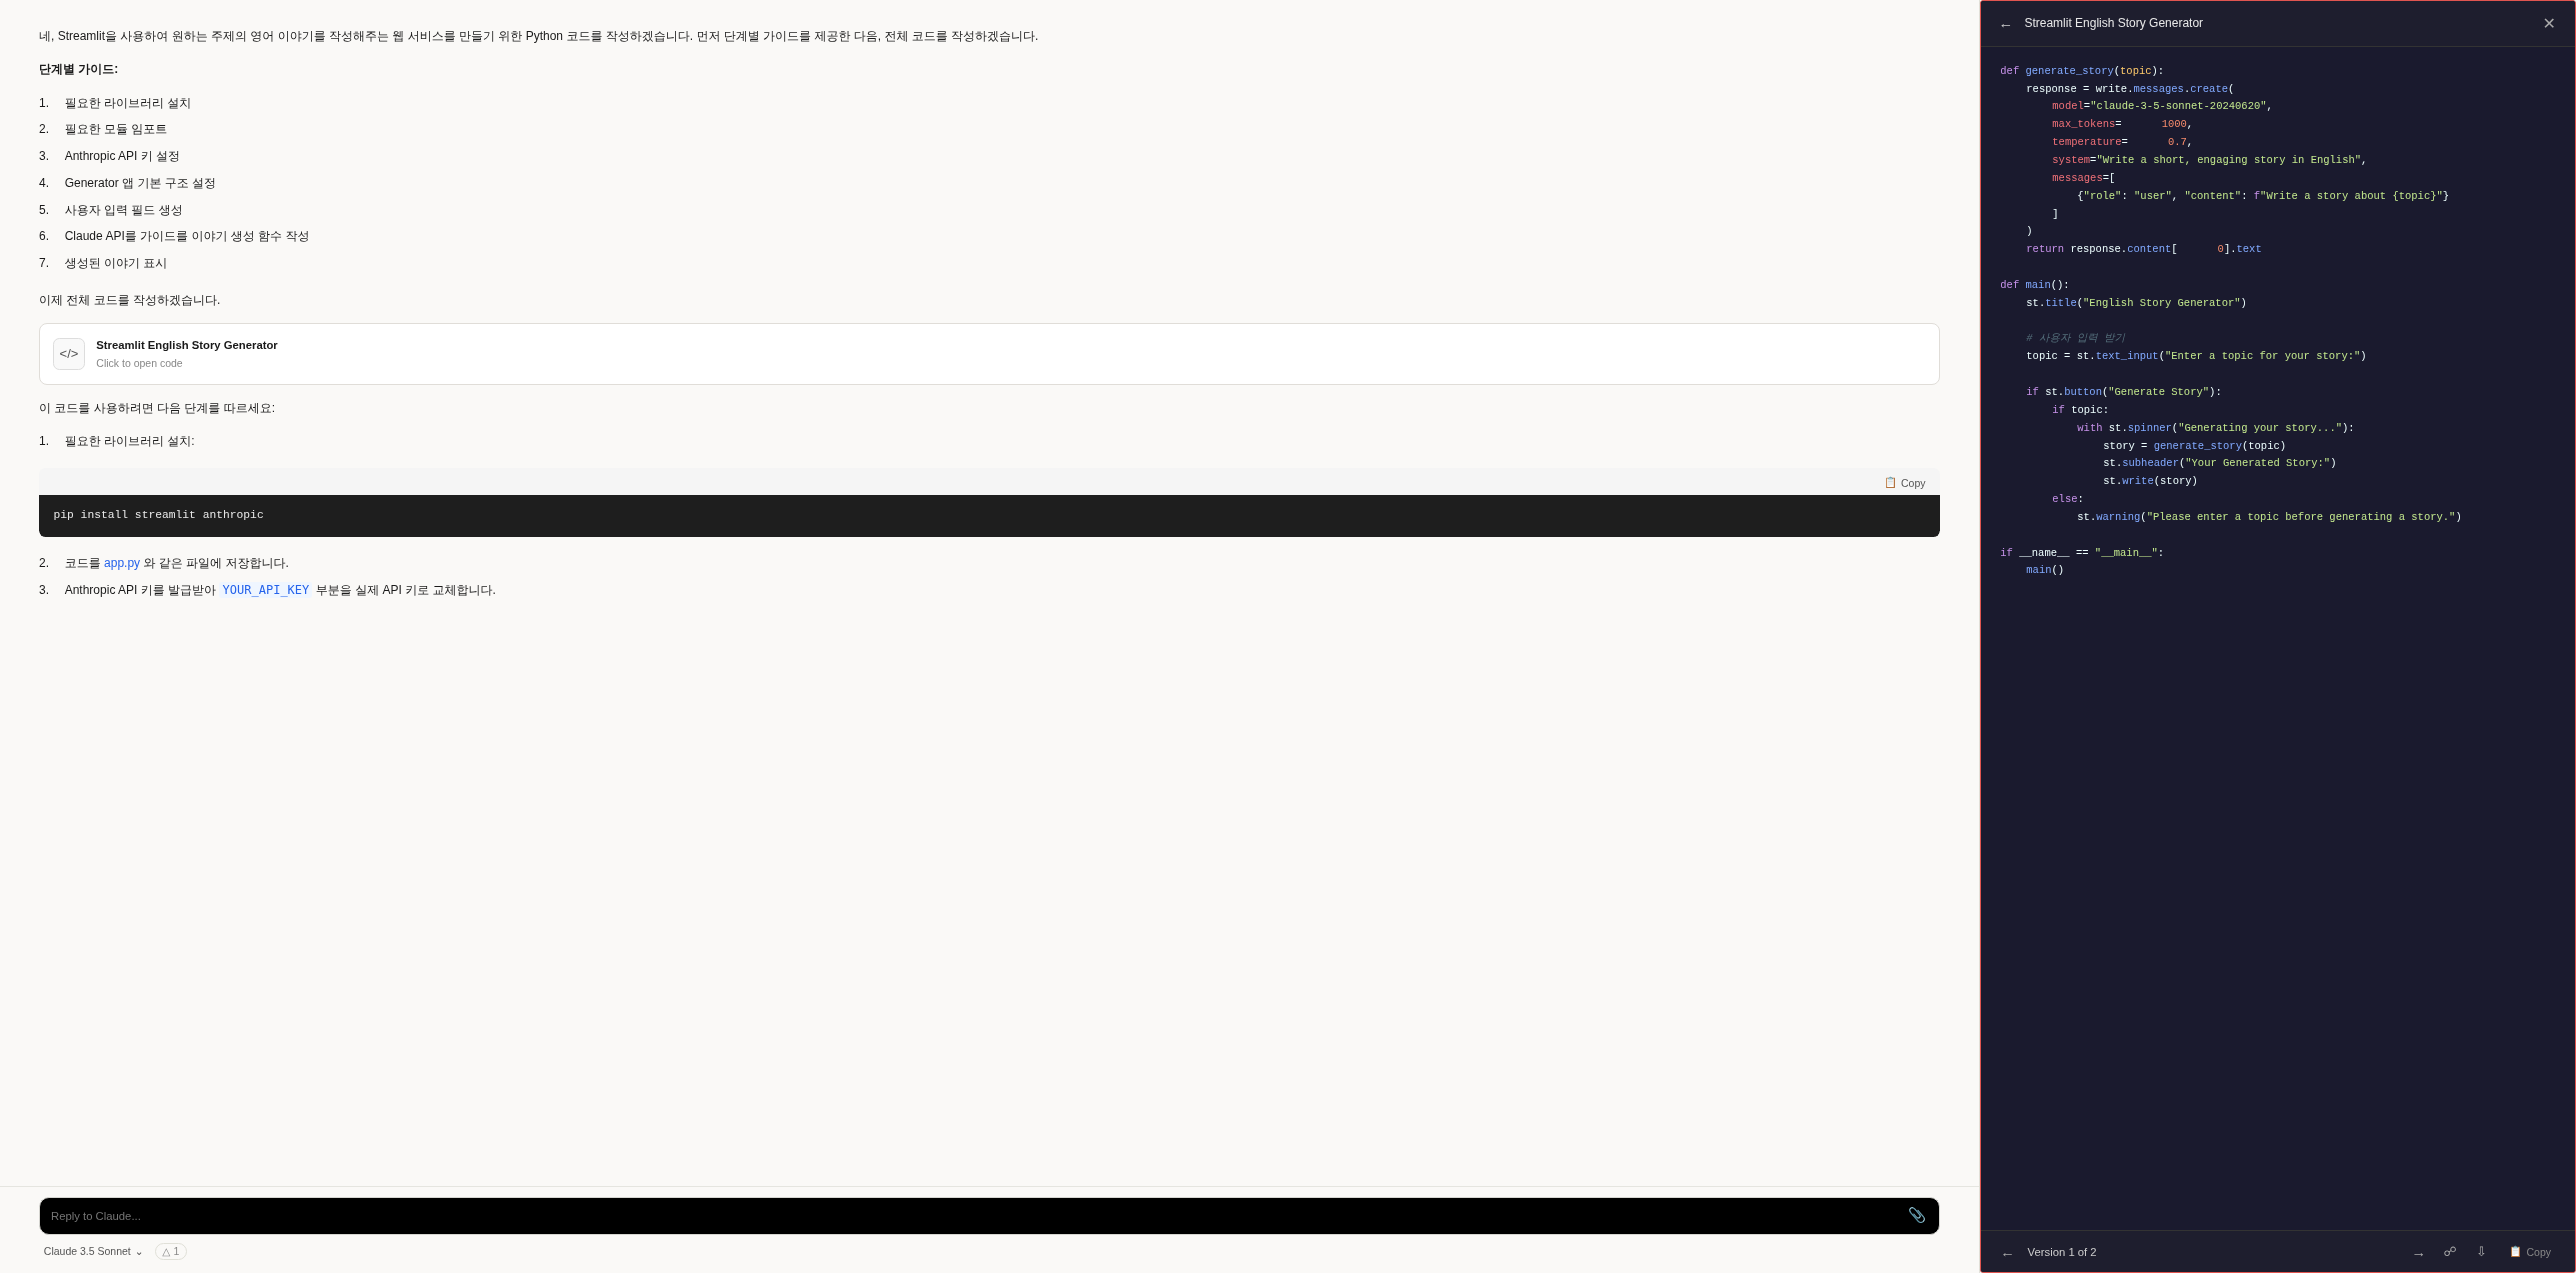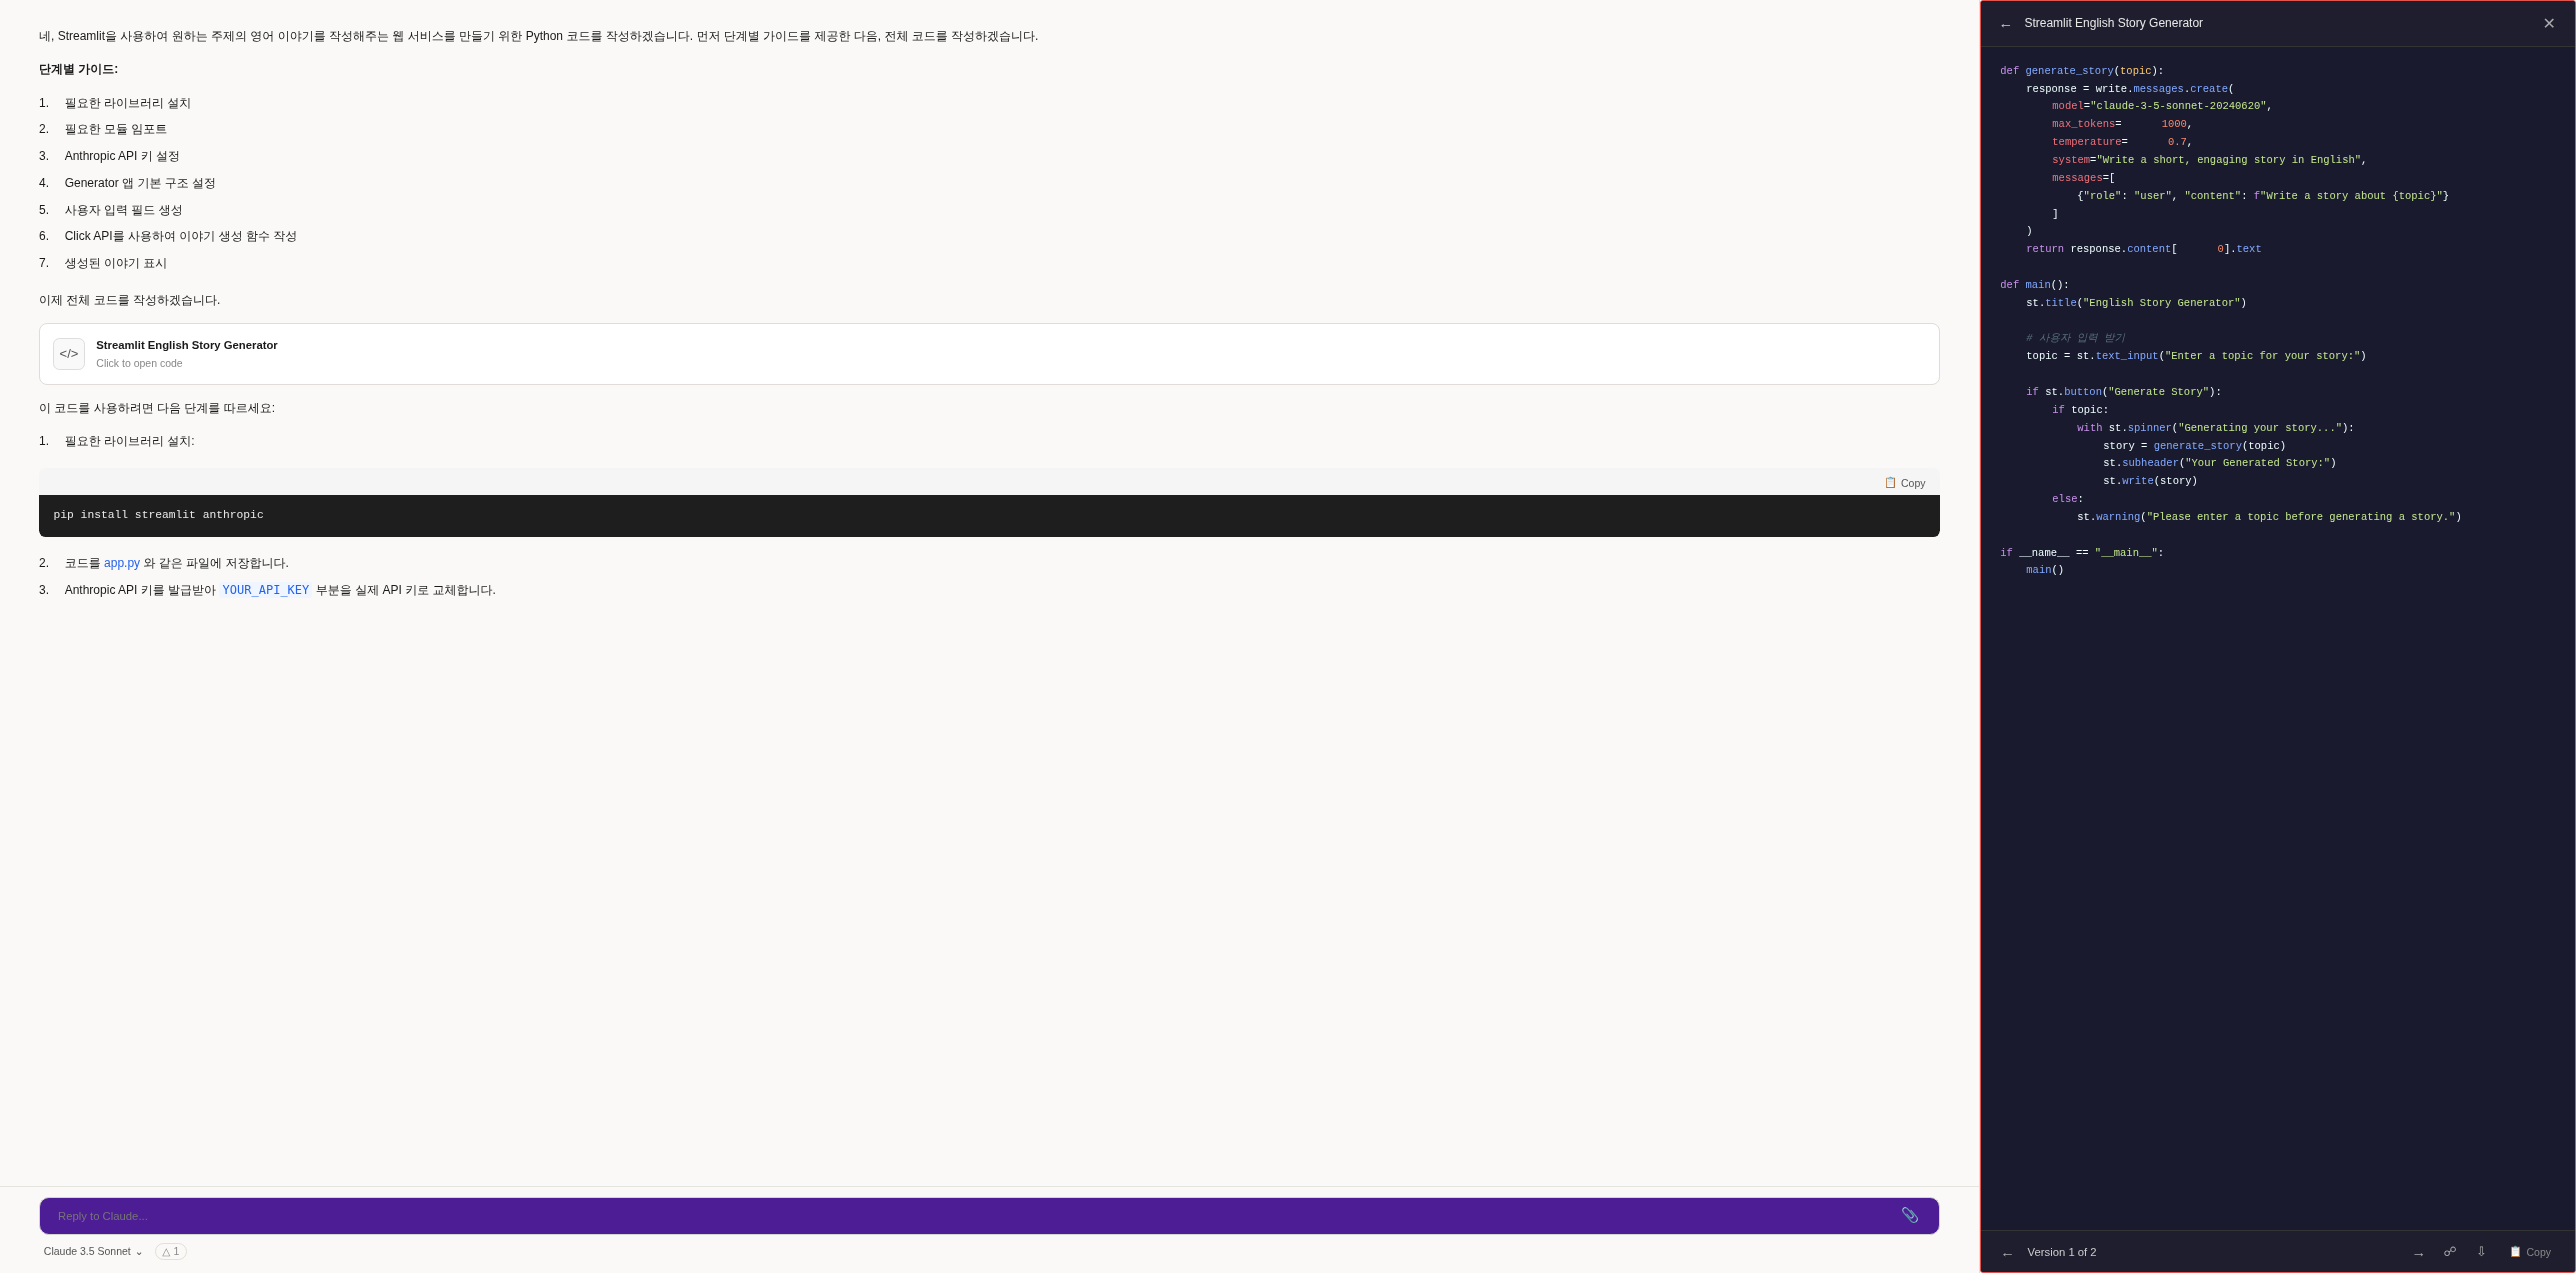--- a/index.html
+++ b/index.html
@@ -151,24 +151,24 @@
     
     .chat-input-area {
       padding: 9.7px 39px 13px 39px;
       border-top: 0.8px solid #e5e5e0;
       background: #faf9f7;
     }
 
     .chat-input-wrapper {
       border: 0.8px solid #d5d5d0;
       border-radius: 10px;
-      background: #4c1d95;
-      display: flex;
-      align-items: center;
-      padding: 8px 18px;
+      background: #000000;
+      display: flex;
+      align-items: center;
+      padding: 8px 11px;
       gap: 6.4px;
     }
 
     .chat-input {
       flex: 1;
       border: none;
       outline: none;
       font-size: 11.3px;
       color: #888;
       background: transparent;
@@ -362,21 +362,21 @@
         <li>
           <span class="list-num">4.</span>
           <span>Generator 앱 기본 구조 설정</span>
         </li>
         <li>
           <span class="list-num">5.</span>
           <span>사용자 입력 필드 생성</span>
         </li>
         <li>
           <span class="list-num">6.</span>
-          <span>Click API를 사용하여 이야기 생성 함수 작성</span>
+          <span>Claude API를 가이드를 이야기 생성 함수 작성</span>
         </li>
         <li>
           <span class="list-num">7.</span>
           <span>생성된 이야기 표시</span>
         </li>
       </ol>
 
     <p>이제 전체 코드를 작성하겠습니다.</p>
 
     <div class="code-block-card">

